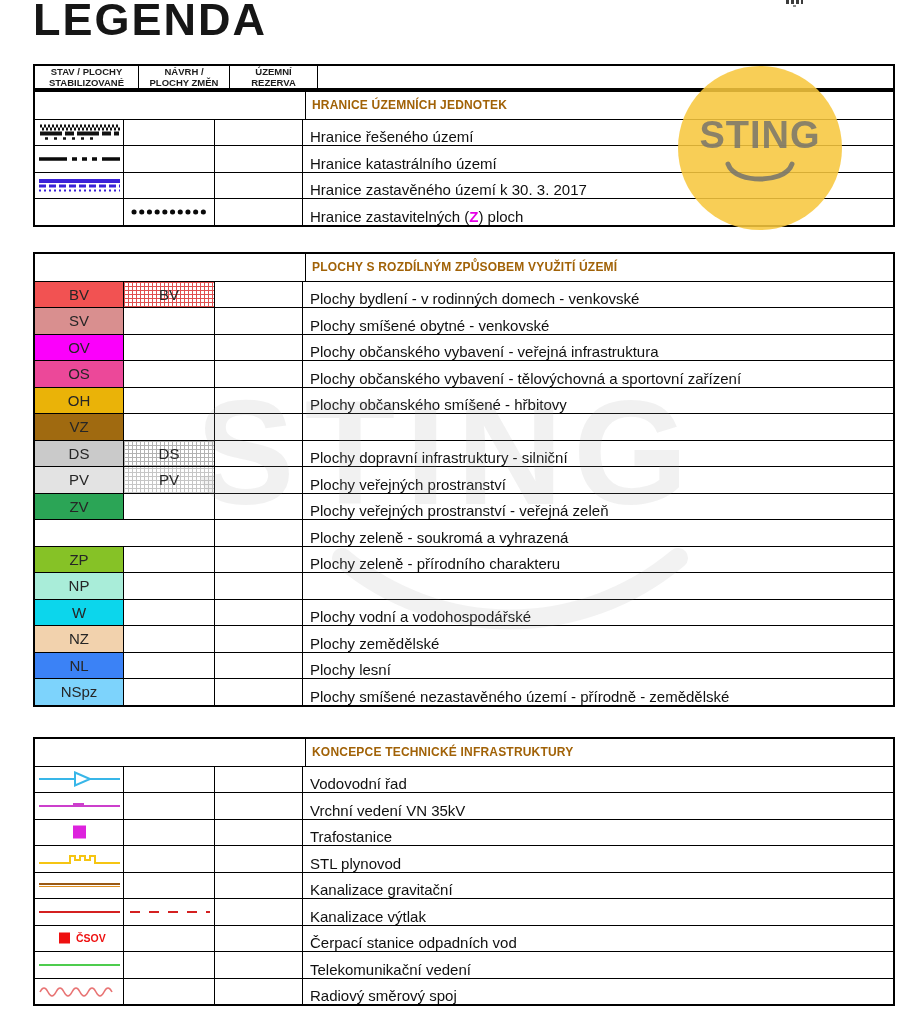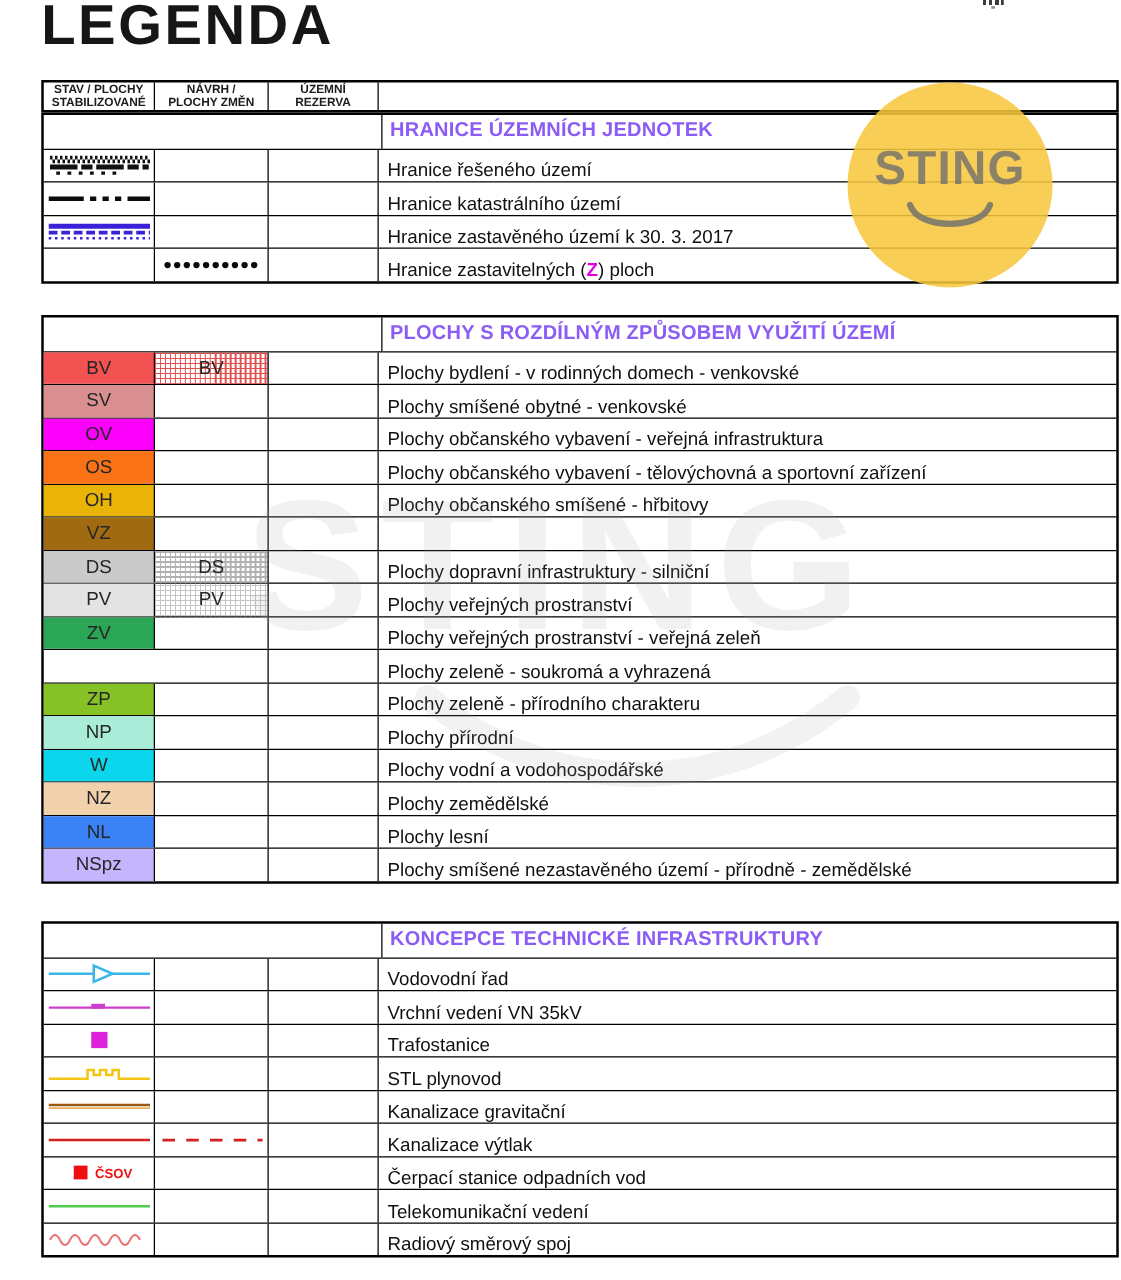--- a/index.html
+++ b/index.html
@@ -10,30 +10,30 @@
   .artifact{position:absolute;left:786px;top:0;width:17px;height:4px;
             background:repeating-linear-gradient(90deg,#3c3c3c 0 3px,transparent 3px 5px);}
   .artifact:after{content:"";position:absolute;left:7px;top:5px;width:3px;height:2px;background:#8a8a8a;}
 
   
   .tbl{position:absolute;left:33px;width:862px;border:2.5px solid #000;box-sizing:border-box;background:transparent;}
   .hdrband{position:absolute;left:33px;top:64px;width:862px;height:26px;border:2.5px solid #000;
            box-sizing:border-box;display:flex;}
   .hc{border-right:1.5px solid #000;box-sizing:border-box;display:flex;align-items:center;justify-content:center;
       text-align:center;font-size:9.5px;font-weight:bold;line-height:1.2;white-space:pre-line;color:#1c1c1c;}
-  .hc1{width:89px}.hc2{width:91px}.hc3{width:88px}.hc4{flex:1;border-right:none;}
+  .hc1{width:104px}.hc2{width:91px}.hc3{width:88px}.hc4{flex:1;border-right:none;}
 
   .tr{display:flex;height:26.5px;border-top:1.5px solid #000;box-sizing:border-box;}
   .tbl .tr:first-child{border-top:none;}
   .td{border-right:1.5px solid #000;box-sizing:border-box;display:flex;align-items:center;justify-content:center;overflow:hidden;}
   .c1{width:89px}.c2{width:91px}.c3{width:88px}
   .c4{flex:1;border-right:none;justify-content:flex-start;padding-left:7px;font-size:15px;color:#101010;align-items:flex-end;}
   .sechdr .merged{width:271px;border-right:1.5px solid #000;box-sizing:border-box;}
-  .sechdr .sectitle{flex:1;display:flex;align-items:center;padding-left:6px;font-size:16px;
-                    font-weight:bold;letter-spacing:0.2px;color:#8b5cf6;}
+  .sechdr .sectitle{flex:1;display:flex;align-items:center;padding-left:6px;font-size:12px;
+                    font-weight:bold;letter-spacing:0.2px;color:#a16207;}
   .code{font-size:15px;color:#262626;}
   .lblaccent{font-weight:bold;}
   svg{display:block;}
 
   
   .bg-word{position:absolute;left:196px;top:368px;font-size:148px;font-weight:bold;letter-spacing:10px;
            color:rgba(155,155,155,0.14);z-index:4;pointer-events:none;}
   .bg-smile{position:absolute;left:330px;top:540px;z-index:4;pointer-events:none;}
   .logo{position:absolute;left:678px;top:66px;width:164px;height:164px;border-radius:50%;
         background:rgba(247,199,61,0.87);z-index:5;display:flex;flex-direction:column;
@@ -152,21 +152,21 @@
         <div class="td c1" style="background: rgb(251, 0, 251);">
           <span class="code">OV</span>
         </div>
         <div class="td c2"></div>
         <div class="td c3"></div>
         <div class="td c4">
           <span>Plochy občanského vybavení - veřejná infrastruktura</span>
         </div>
       </div>
       <div class="tr">
-        <div class="td c1" style="background: #f97316;">
+        <div class="td c1" style="background: #ec4899;">
           <span class="code">OS</span>
         </div>
         <div class="td c2"></div>
         <div class="td c3"></div>
         <div class="td c4">
           <span>Plochy občanského vybavení - tělovýchovná a sportovní zařízení</span>
         </div>
       </div>
       <div class="tr">
         <div class="td c1" style="background: #eab308;">
@@ -238,23 +238,20 @@
         <div class="td c4">
           <span>Plochy zeleně - přírodního charakteru</span>
         </div>
       </div>
       <div class="tr">
         <div class="td c1" style="background: rgb(169, 237, 217);">
           <span class="code">NP</span>
         </div>
         <div class="td c2"></div>
         <div class="td c3"></div>
-        <div class="td c4">
-          <span>Plochy přírodní</span>
-        </div>
       </div>
       <div class="tr">
         <div class="td c1" style="background: rgb(12, 214, 236);">
           <span class="code">W</span>
         </div>
         <div class="td c2"></div>
         <div class="td c3"></div>
         <div class="td c4">
           <span>Plochy vodní a vodohospodářské</span>
         </div>
@@ -273,21 +270,21 @@
         <div class="td c1" style="background: #3b82f6;">
           <span class="code">NL</span>
         </div>
         <div class="td c2"></div>
         <div class="td c3"></div>
         <div class="td c4">
           <span>Plochy lesní</span>
         </div>
       </div>
       <div class="tr">
-        <div class="td c1" style="background: #c4b5fd; text-align: right;">
+        <div class="td c1" style="background: #7dd3fc; text-align: right;">
           <span class="code">NSpz</span>
         </div>
         <div class="td c2"></div>
         <div class="td c3"></div>
         <div class="td c4">
           <span>Plochy smíšené nezastavěného území - přírodně - zemědělské</span>
         </div>
       </div>
     </div>
 

